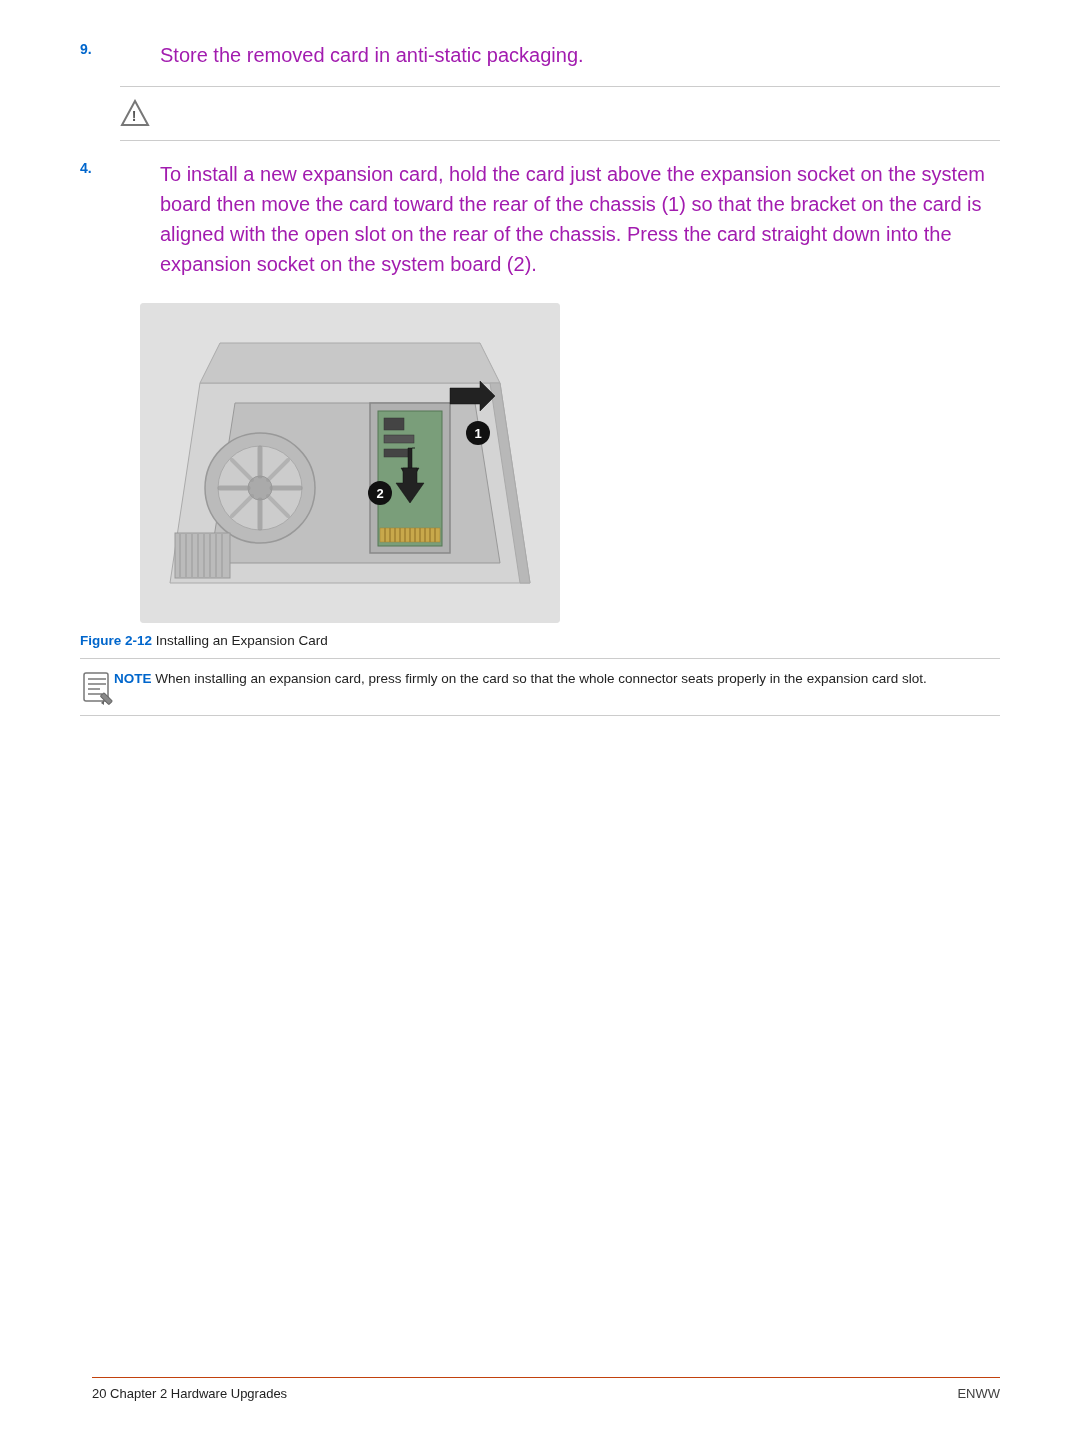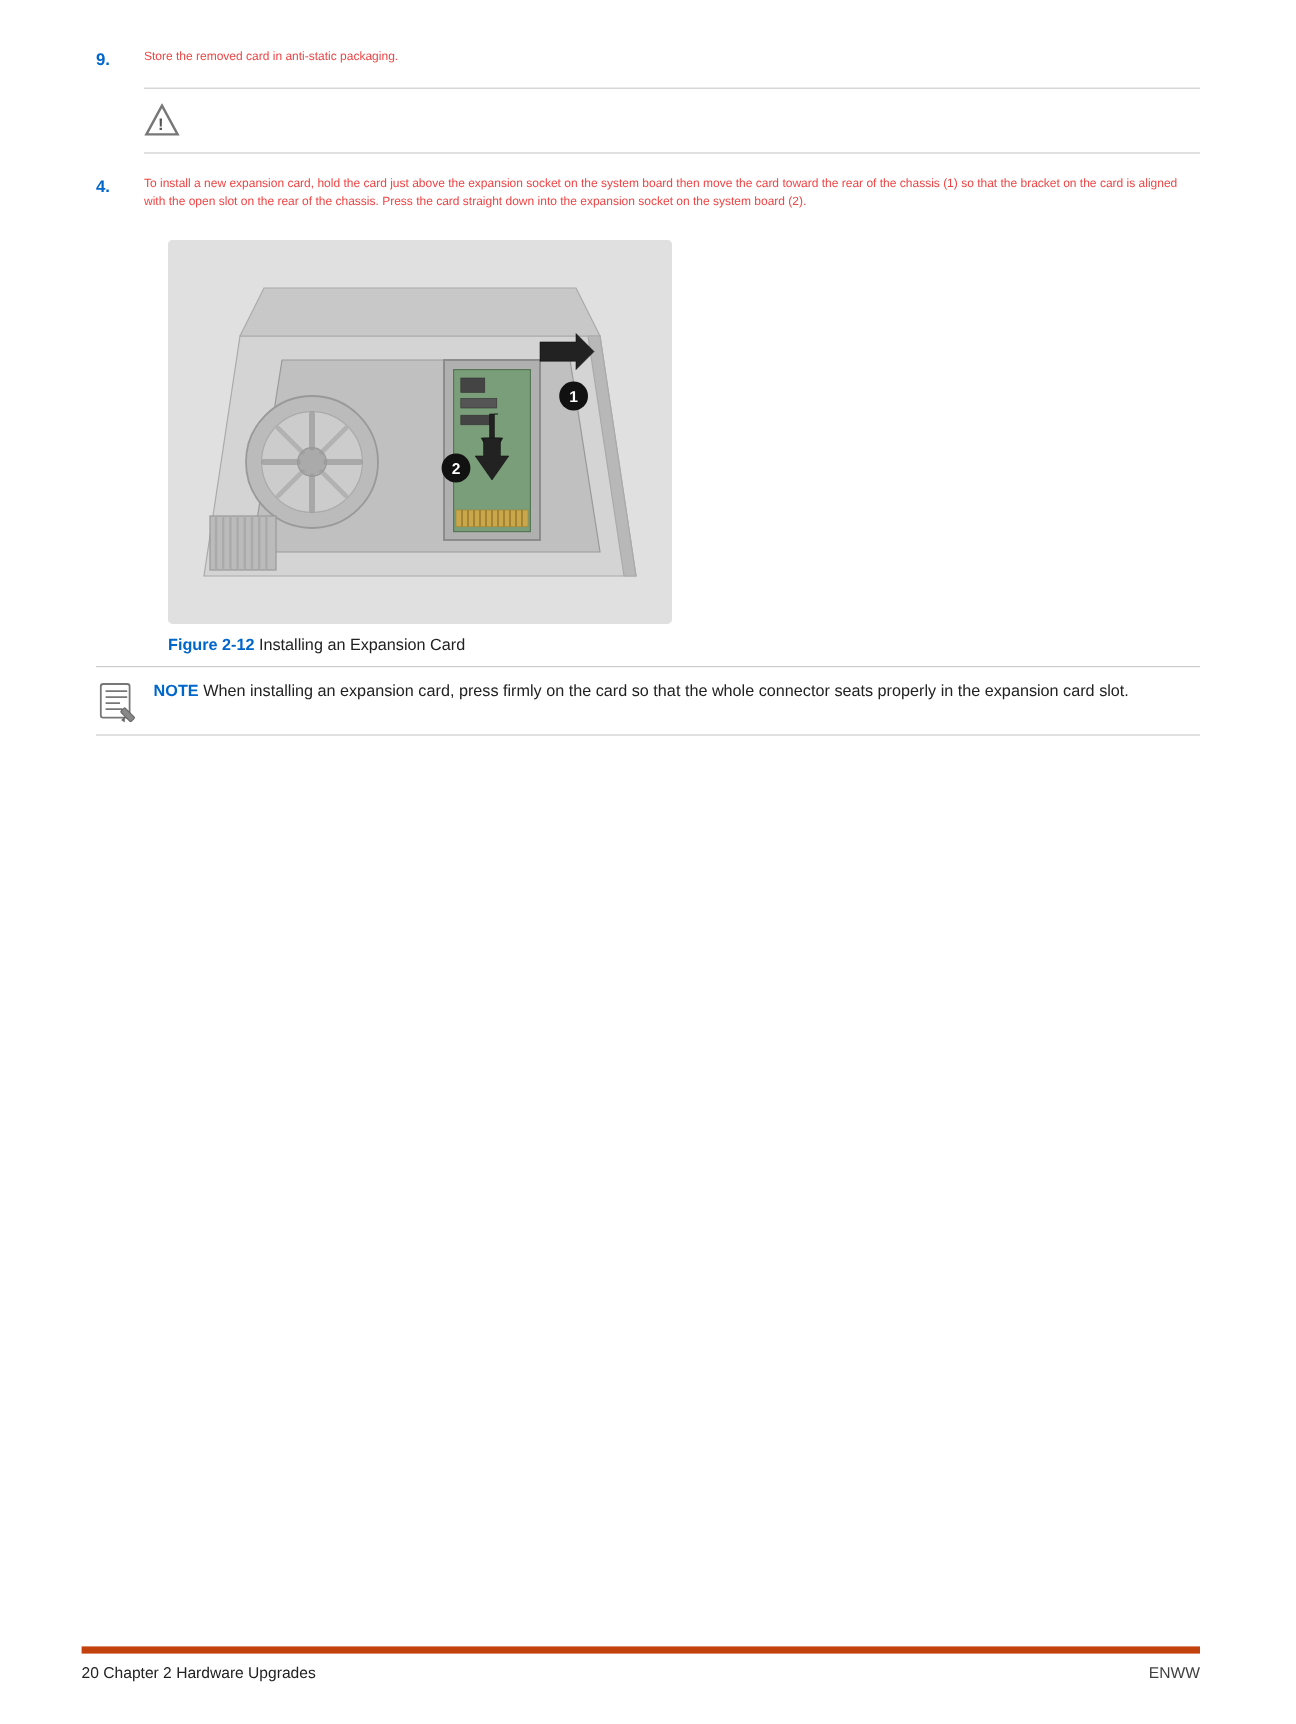--- a/index.html
+++ b/index.html
@@ -30,22 +30,23 @@
     .step-number {
       color: #0066cc;
       font-weight: bold;
       min-width: 40px;
       font-size: 14px;
       padding-top: 1px;
     }
     .step-text {
       flex: 1;
       line-height: 1.5;
-      font-size: 10px;
-      color: #ef4444;
+      font-size: 20px;
+      color: #a21caf;
+      margin-left: 40px;
     }
     .caution-box {
       border-top: 1px solid #ccc;
       border-bottom: 1px solid #ccc;
       padding: 10px 0;
       display: flex;
       align-items: flex-start;
       gap: 14px;
       margin: 10px 0 18px 40px;
     }
@@ -64,21 +65,20 @@
     .caution-label {
       font-weight: bold;
       color: #0066cc;
     }
     .note-box {
       border-top: 1px solid #ccc;
       border-bottom: 1px solid #ccc;
       padding: 10px 0;
       display: flex;
       align-items: flex-start;
-      gap: 14px;
       margin: 10px 0 18px 0;
     }
     .note-icon {
       margin-top: 2px;
       font-size: 22px;
       color: #555;
       min-width: 34px;
       display: flex;
       align-items: center;
       justify-content: center;
@@ -105,37 +105,36 @@
       background: #e8e8e8;
       border-radius: 4px;
       position: relative;
       overflow: hidden;
     }
     
     .figure-caption {
       margin-top: 10px;
       font-size: 13.5px;
       color: #222;
-      margin-left: 60px;
     }
     .figure-caption-label {
       color: #0066cc;
       font-weight: bold;
     }
     .page-footer {
       position: absolute;
       bottom: 36px;
-      left: 68px;
+      left: 92px;
       right: 80px;
       display: flex;
       justify-content: space-between;
       align-items: center;
       font-size: 13px;
       color: #222;
-      border-top: 6px solid #c2410c;
+      border-top: 1px solid #c2410c;
       padding-top: 8px;
     }
     .footer-left {
       color: #222;
     }
     .footer-right {
       color: #404040;
     }
   </style>
 </head>

